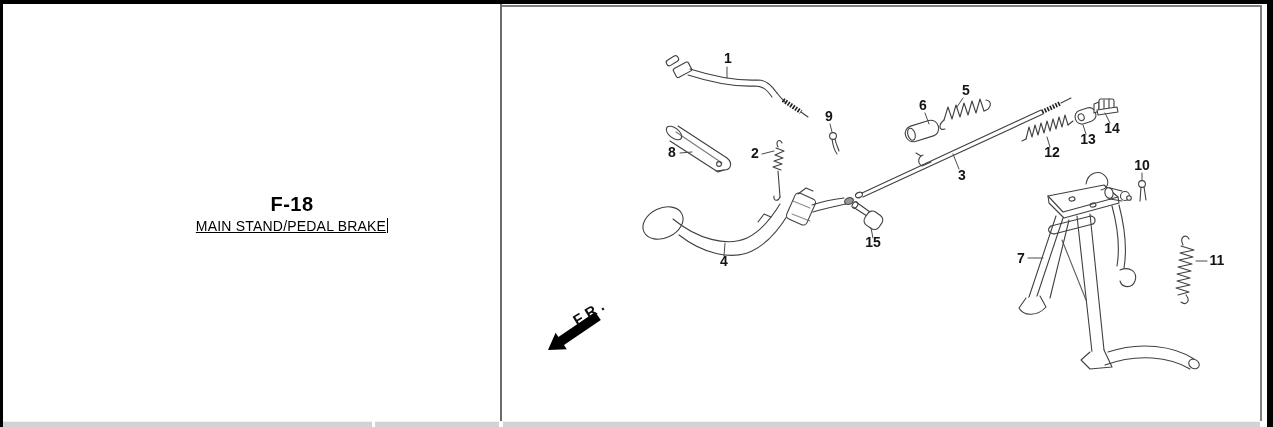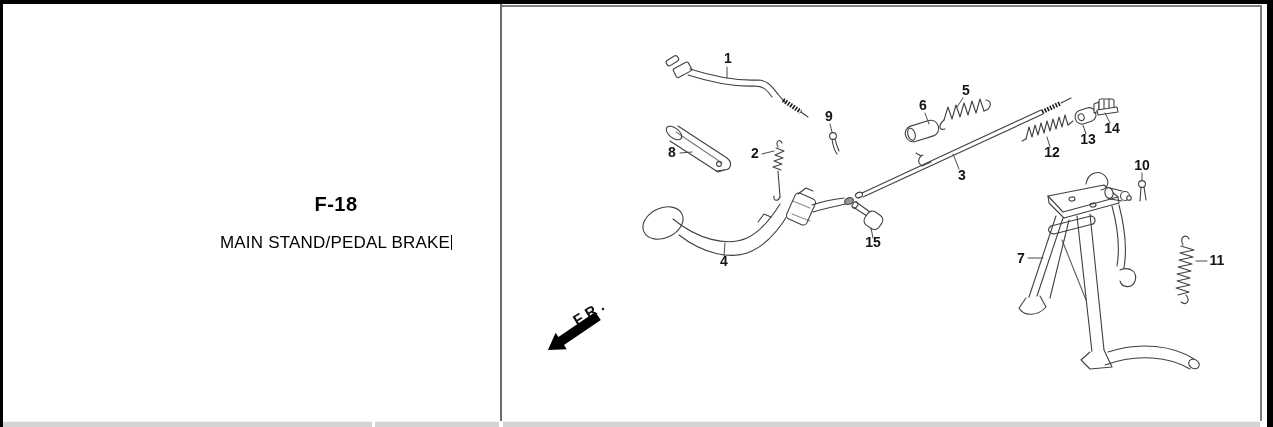--- a/index.html
+++ b/index.html
@@ -8,23 +8,23 @@
     font-family:"Liberation Sans",sans-serif;
   }
   
   .b-top{position:absolute;left:0;top:0;width:1273px;height:4px;background:#000;}
   .b-left{position:absolute;left:0;top:0;width:3px;height:427px;background:#000;}
   .b-right{position:absolute;left:1267px;top:0;width:6px;height:427px;background:#000;}
   .panel-divider{position:absolute;left:500px;top:4px;width:2px;height:417px;background:#6a6a6a;}
   .diagram-top-border{position:absolute;left:502px;top:5px;width:760px;height:2px;background:#7e7e7e;}
   .diagram-right-border{position:absolute;left:1260px;top:5px;width:2px;height:416px;background:#7e7e7e;}
   
-  .title-block{position:absolute;left:0;top:193px;width:584px;text-align:center;color:#000;padding-left:44px;}
+  .title-block{position:absolute;left:0;top:193px;width:584px;text-align:center;color:#000;}
   .page-code{font-size:20px;font-weight:bold;letter-spacing:.5px;line-height:22px;}
-  .page-title{font-size:17px;letter-spacing:.2px;line-height:19px;margin-top:18px;}
+  .page-title{font-size:14px;letter-spacing:.2px;line-height:19px;margin-top:2px;text-decoration:underline;}
   .caret{display:inline-block;width:1px;height:15px;background:#000;margin-left:1px;vertical-align:-2px;}
   
   .hbar{position:absolute;top:421px;height:6px;background:#d3d3d3;border-top:1px solid #f2f2f2;box-sizing:border-box;}
   .hbar1{left:3px;width:369px;}
   .hbar2{left:375px;width:124px;}
   .hbar3{left:503px;width:757px;}
   
   #diagram-svg{position:absolute;left:0;top:0;}
   #diagram-svg path,#diagram-svg line,#diagram-svg rect,
   #diagram-svg ellipse,#diagram-svg circle{

